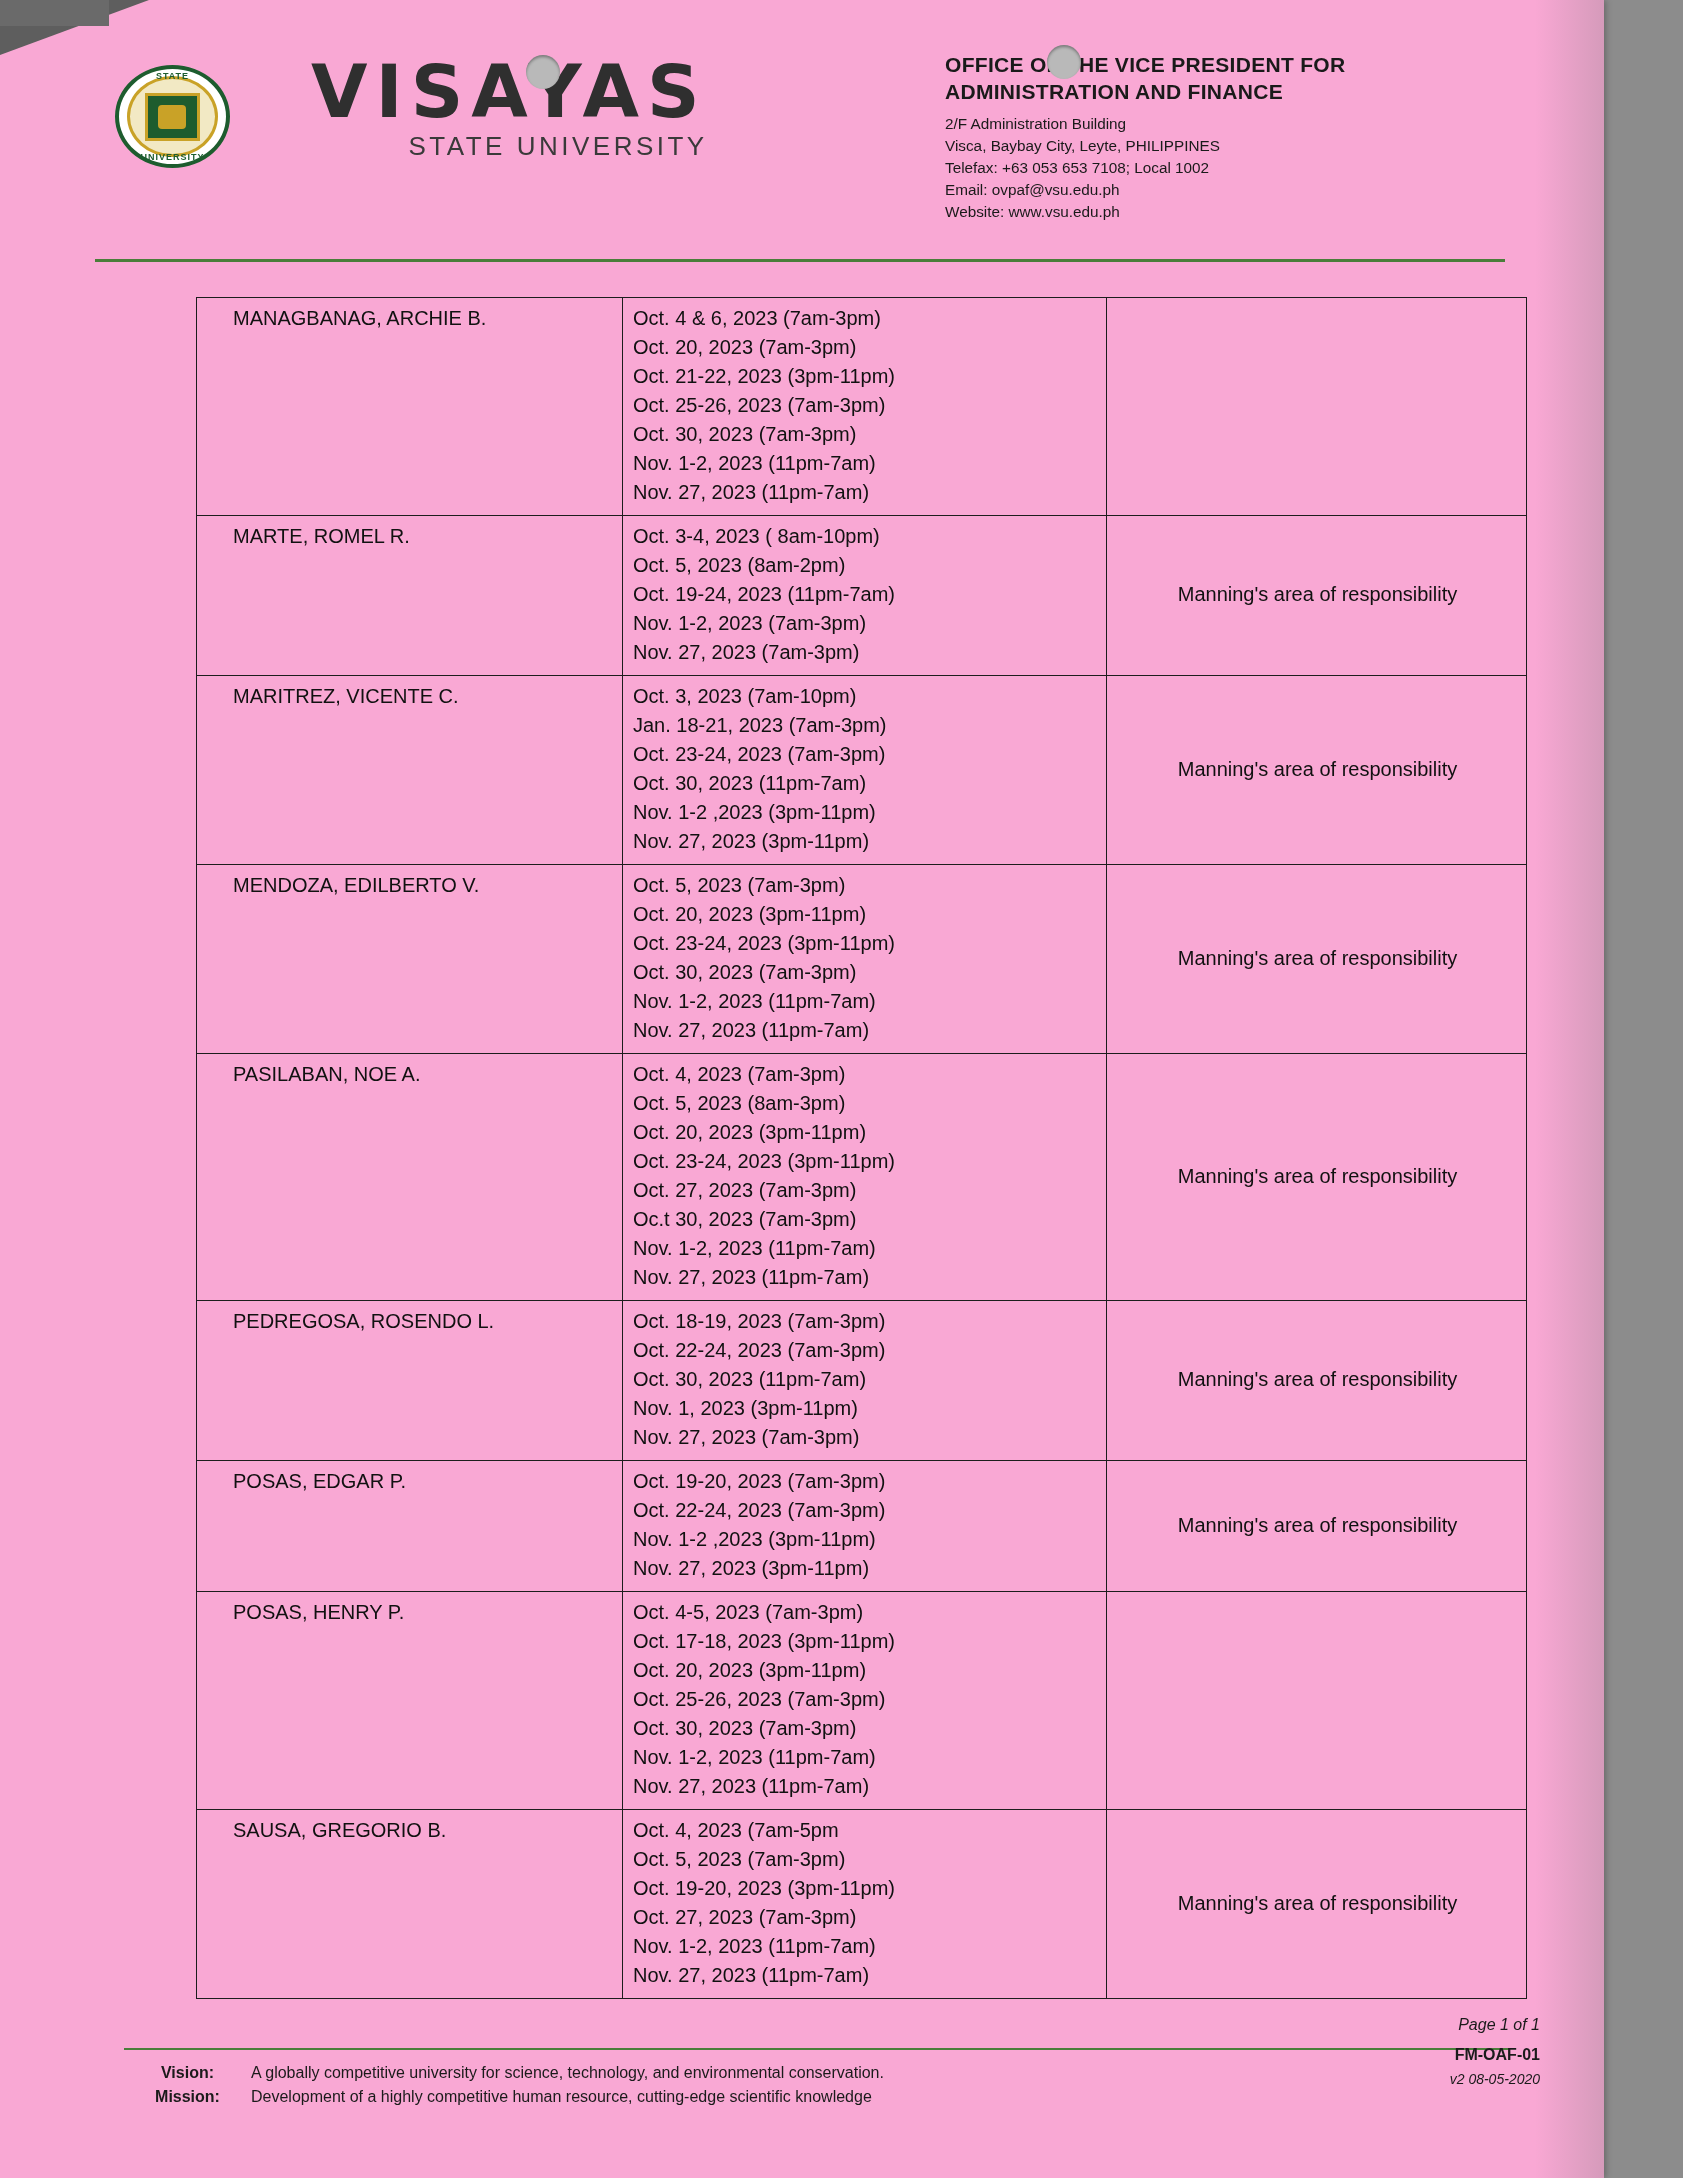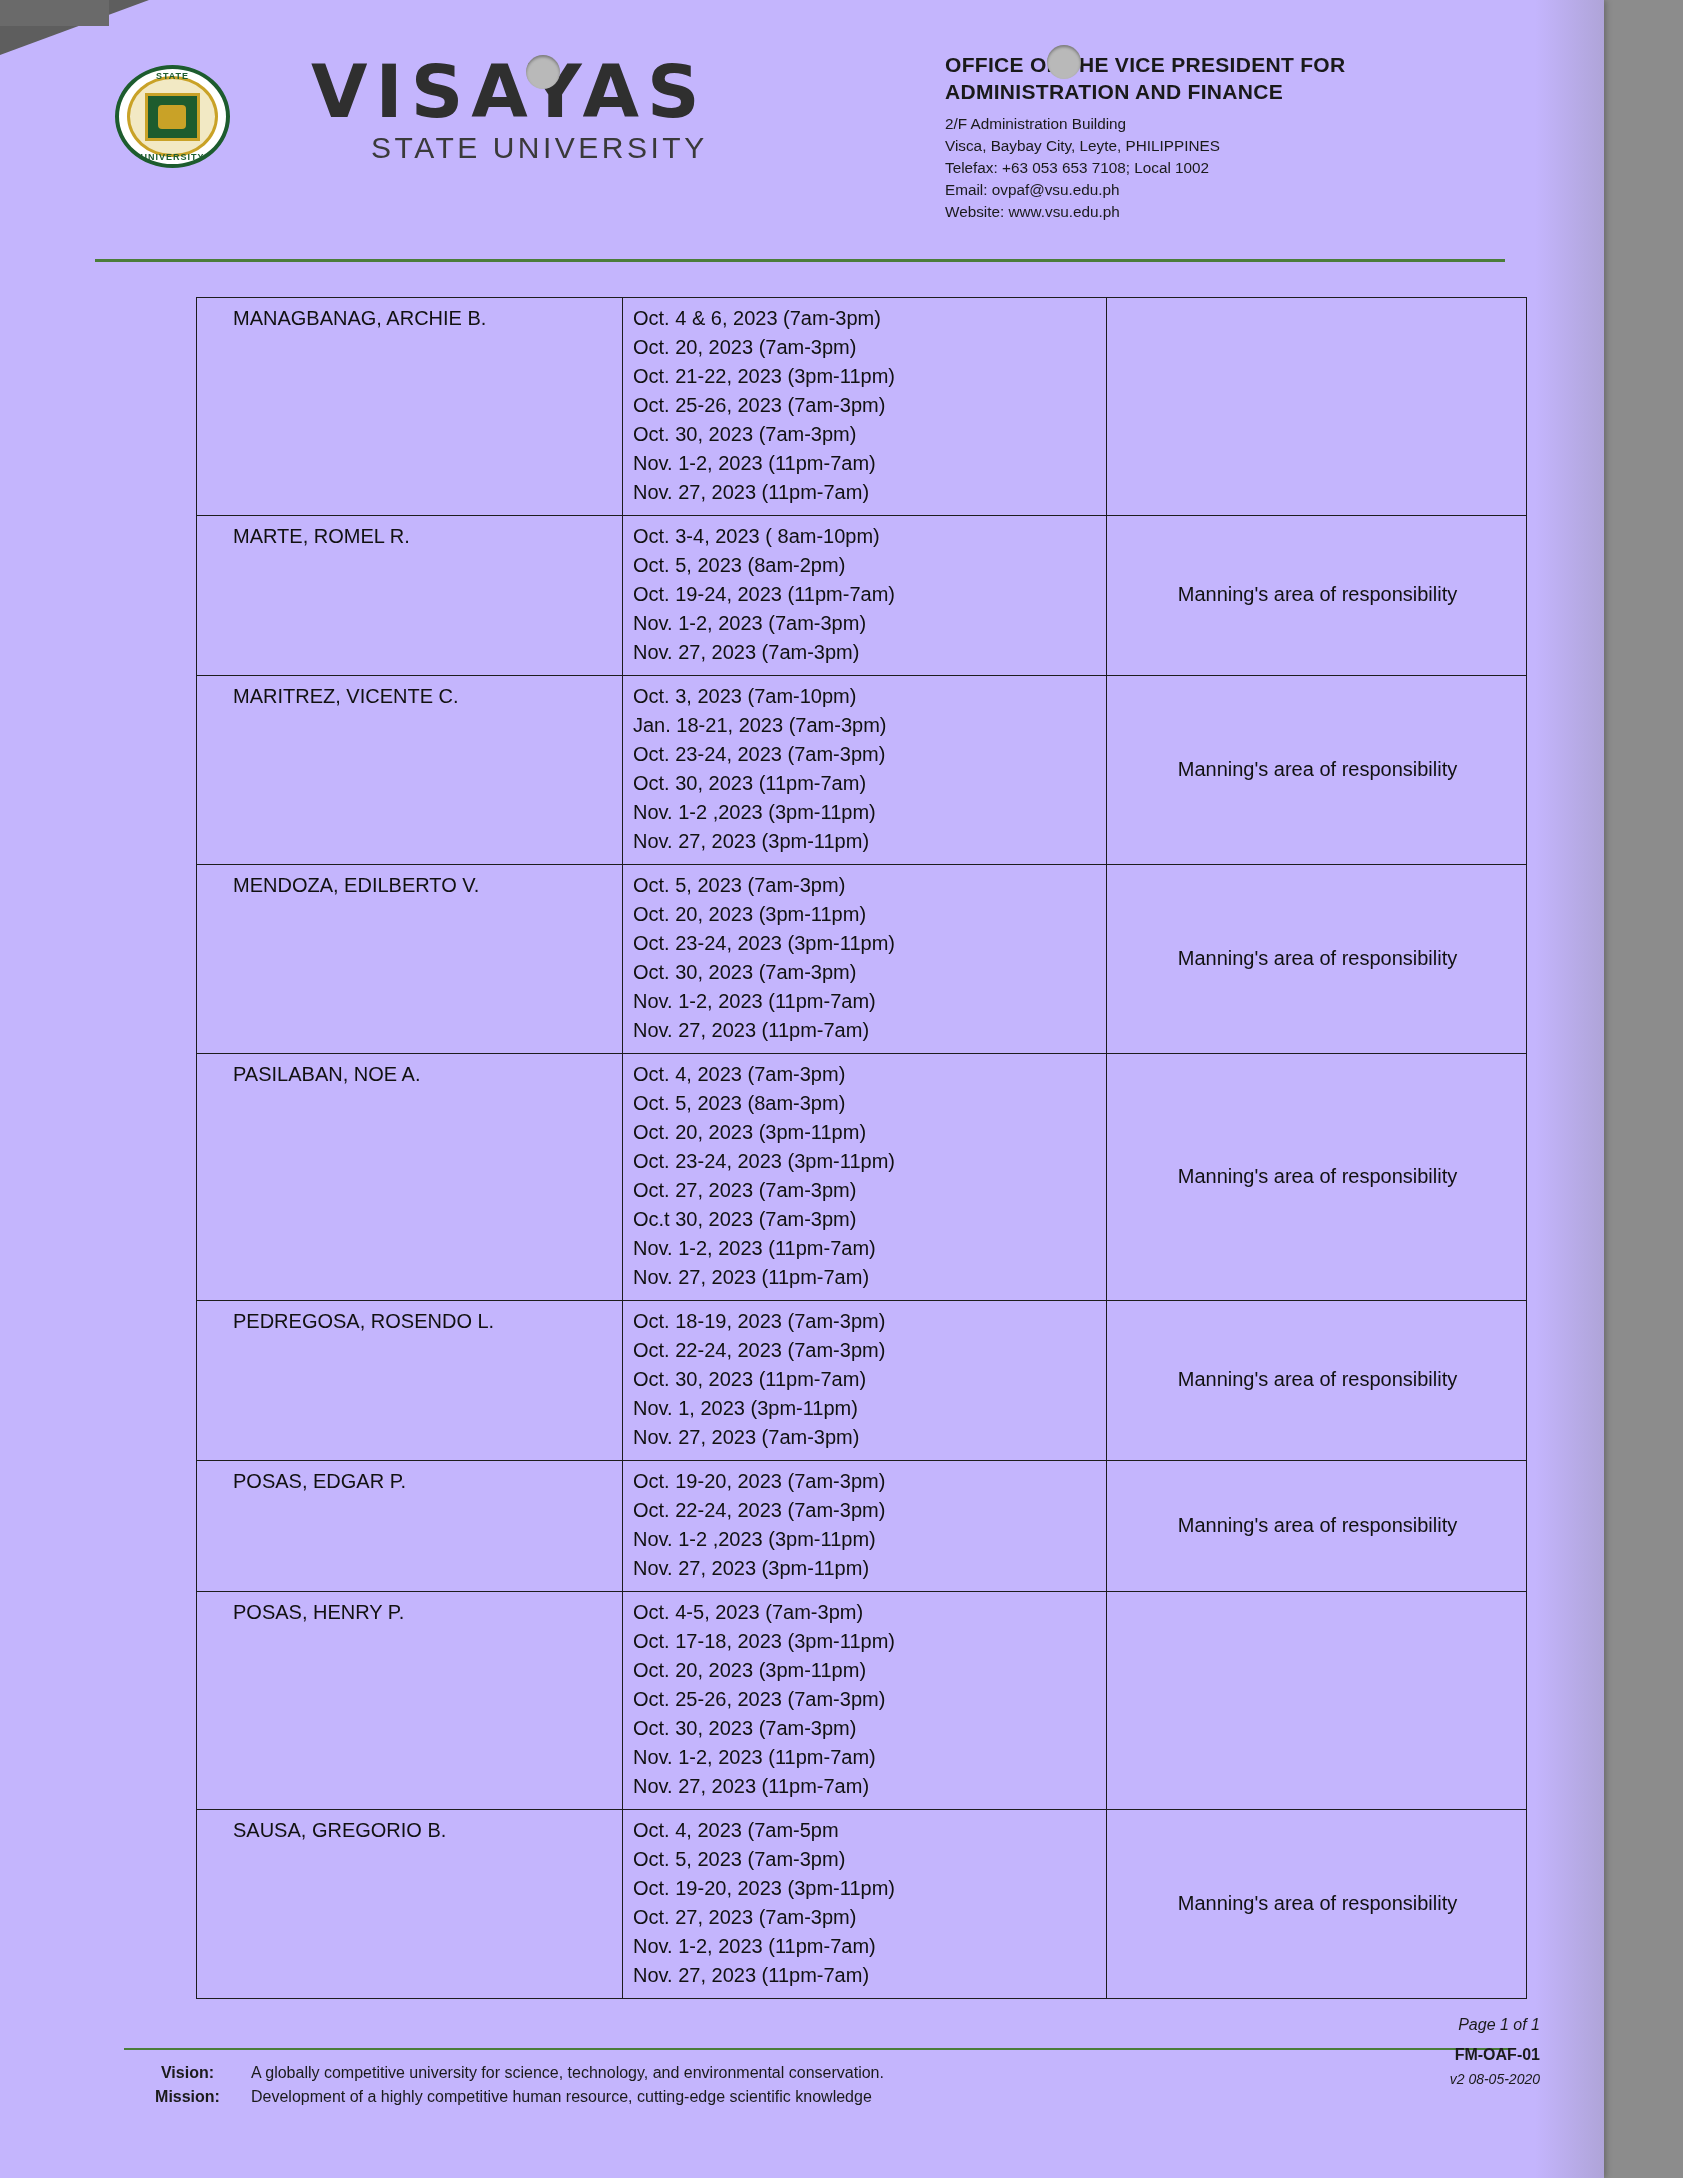--- a/index.html
+++ b/index.html
@@ -14,21 +14,21 @@
     position: relative;
     overflow: hidden;
   }
   
   #page {
     position: absolute;
     left: 0;
     top: 0;
     width: 1604px;
     height: 2178px;
-    background: #c4b5fd;
+    background: #f9a8d4;
     box-shadow: 2px 0 6px rgba(0,0,0,0.25);
   }
   
   #page:after {
     content: "";
     position: absolute;
     right: 0; top: 0;
     width: 69px; height: 100%;
     background: linear-gradient(to right, rgba(0,0,0,0.0), rgba(120,120,120,0.28));
     pointer-events: none;
@@ -116,21 +116,21 @@
   }
   #wordmark .vis {
     font-size: 73px;
     font-weight: bold;
     letter-spacing: 8px;
     color: #2f2f2f;
     line-height: 75px;
     font-family: "DejaVu Sans", sans-serif;
   }
   #wordmark .sub {
-    font-size: 30px;
+    font-size: 26px;
     letter-spacing: 3.5px;
     color: #3a3a3a;
     text-align: right;
     margin-top: 2px;
   }
 
   #office-block {
     position: absolute;
     left: 945px;
     top: 51px;

